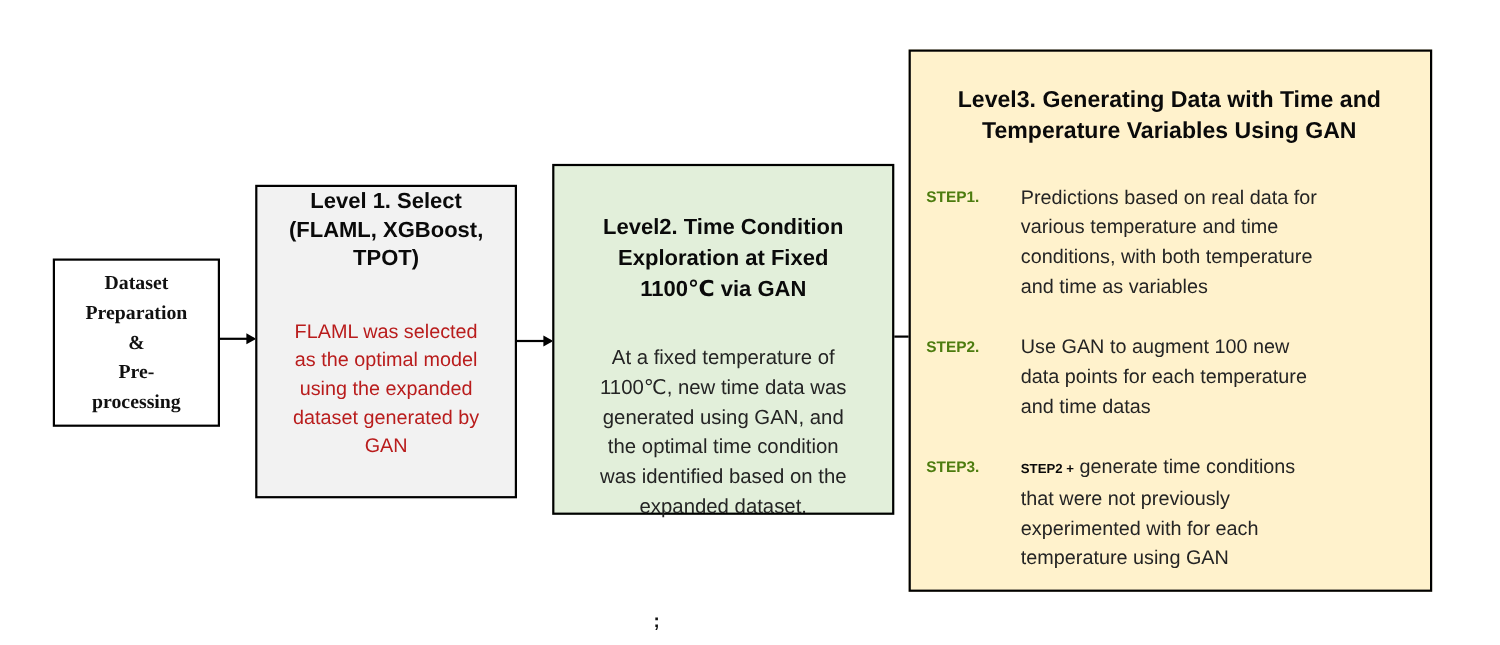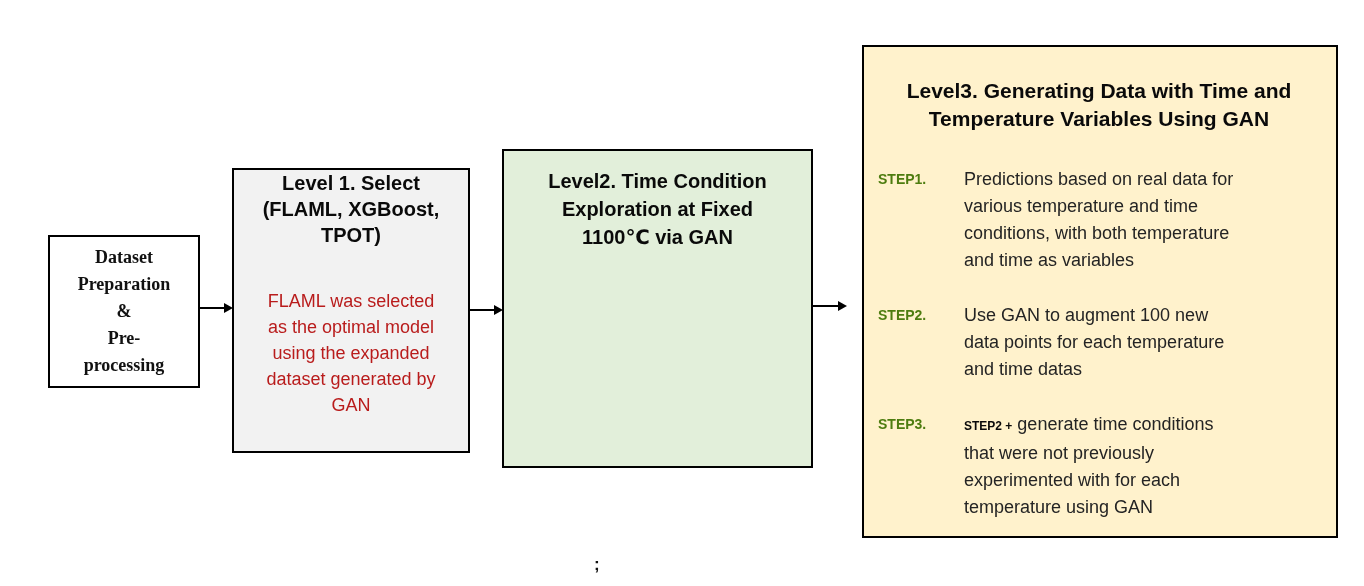--- a/index.html
+++ b/index.html
@@ -31,27 +31,27 @@
   .box-level1{
     left:232px;top:168px;width:238px;height:285px;
     background:#f2f2f2;
   }
   .box-level1 .title{font-weight:bold;font-size:20px;line-height:26px;color:#0a0a0a;}
   .box-level1 .body{font-size:18px;line-height:26px;margin-top:40px;color:#b91c1c;}
   
   .box-level2{
     left:502px;top:149px;width:311px;height:319px;
     background:#e2efda;
-    padding-top:16px;
+    padding-top:42px;
   }
   .box-level2 .title{font-weight:bold;font-size:20px;line-height:28px;color:#0a0a0a;}
   .box-level2 .body{font-size:18.5px;line-height:27px;margin-top:34px;color:#242424;}
   
   .box-level3{
-    left:862px;top:45px;width:476px;height:493px;
+    left:826px;top:45px;width:476px;height:493px;
     background:#fff2cc;
     padding:30px 16px 0 14px;
     text-align:left;
   }
   .box-level3 .title{
     font-weight:bold;font-size:21px;line-height:28px;
     text-align:center;color:#0a0a0a;
   }
   .steps{margin-top:33px;}
   .step{display:flex;margin-bottom:28px;}
@@ -110,20 +110,26 @@
 dataset generated by
 GAN</div>
   </div>
 
   <div class="arrow arrow-2"></div>
 
   <div class="box box-level2">
     <div class="title pre">Level2. Time Condition
 Exploration at Fixed
 1100℃ via GAN</div>
+    <div class="body pre">At a fixed temperature of
+1100℃, new time data was
+generated using GAN, and
+the optimal time condition
+was identified based on the
+expanded dataset.</div>
   </div>
 
   <div class="arrow arrow-3"></div>
 
   <div class="box box-level3">
     <div class="title pre">Level3. Generating Data with Time and
 Temperature Variables Using GAN</div>
     <div class="steps">
       <div class="step">
         <span class="step-label">STEP1.</span>

